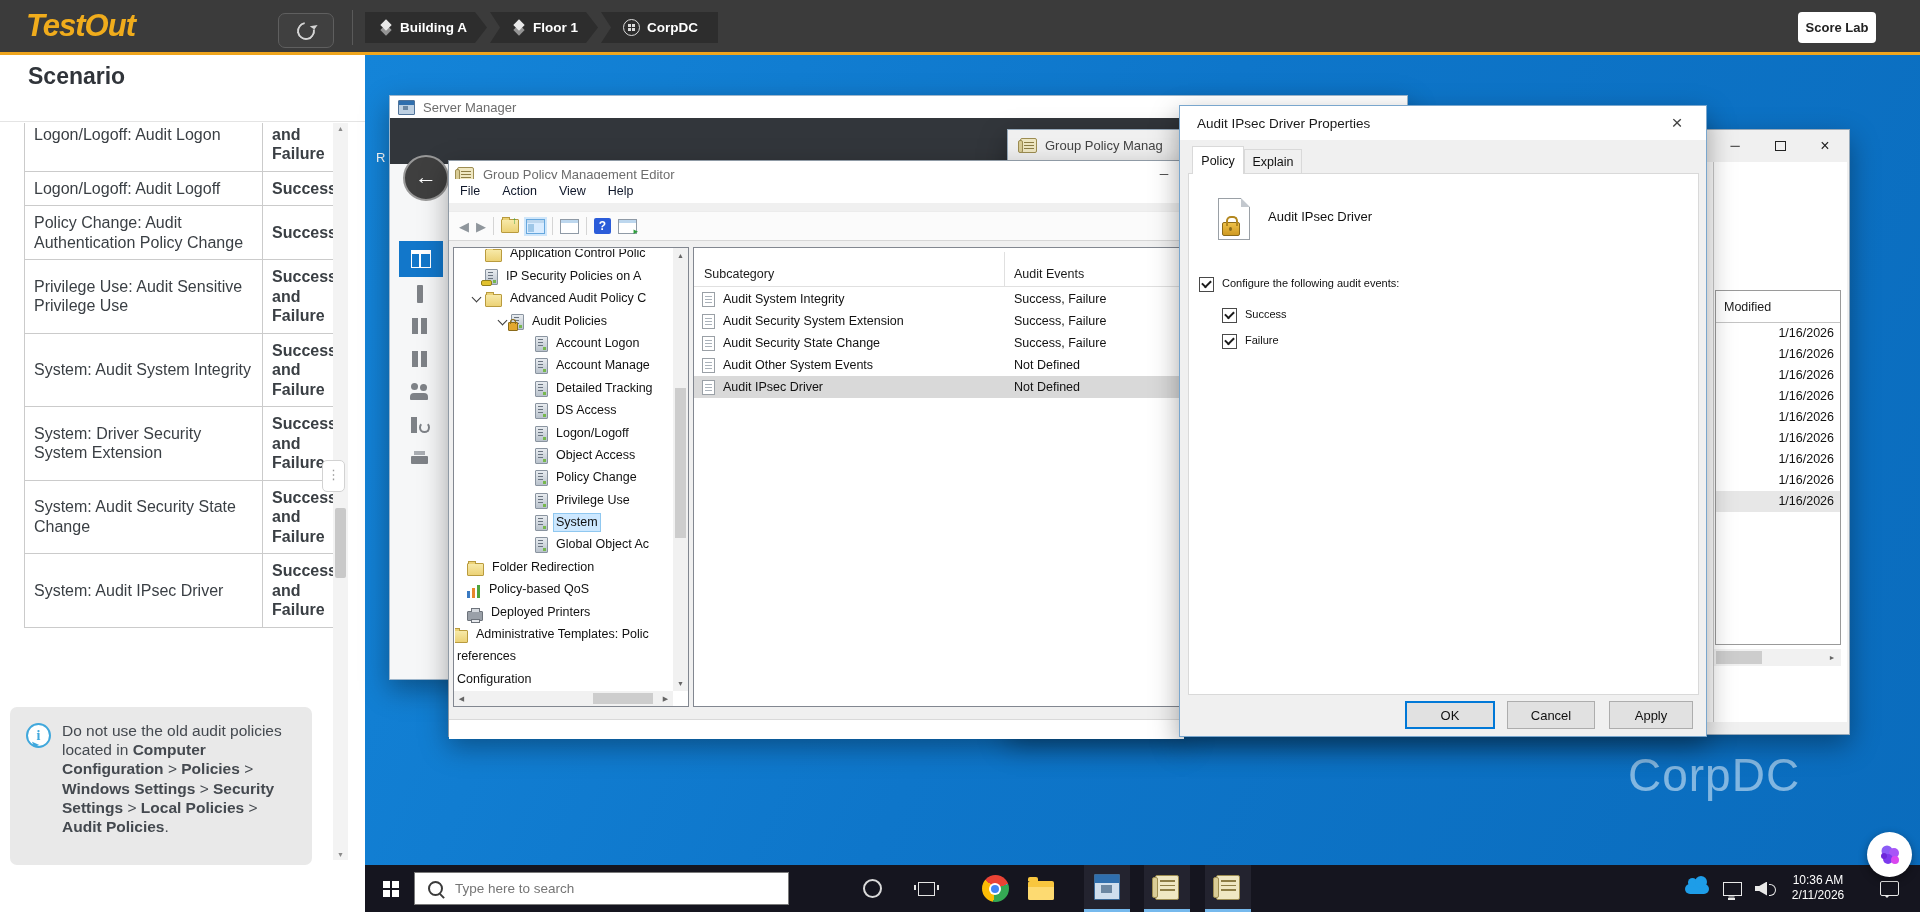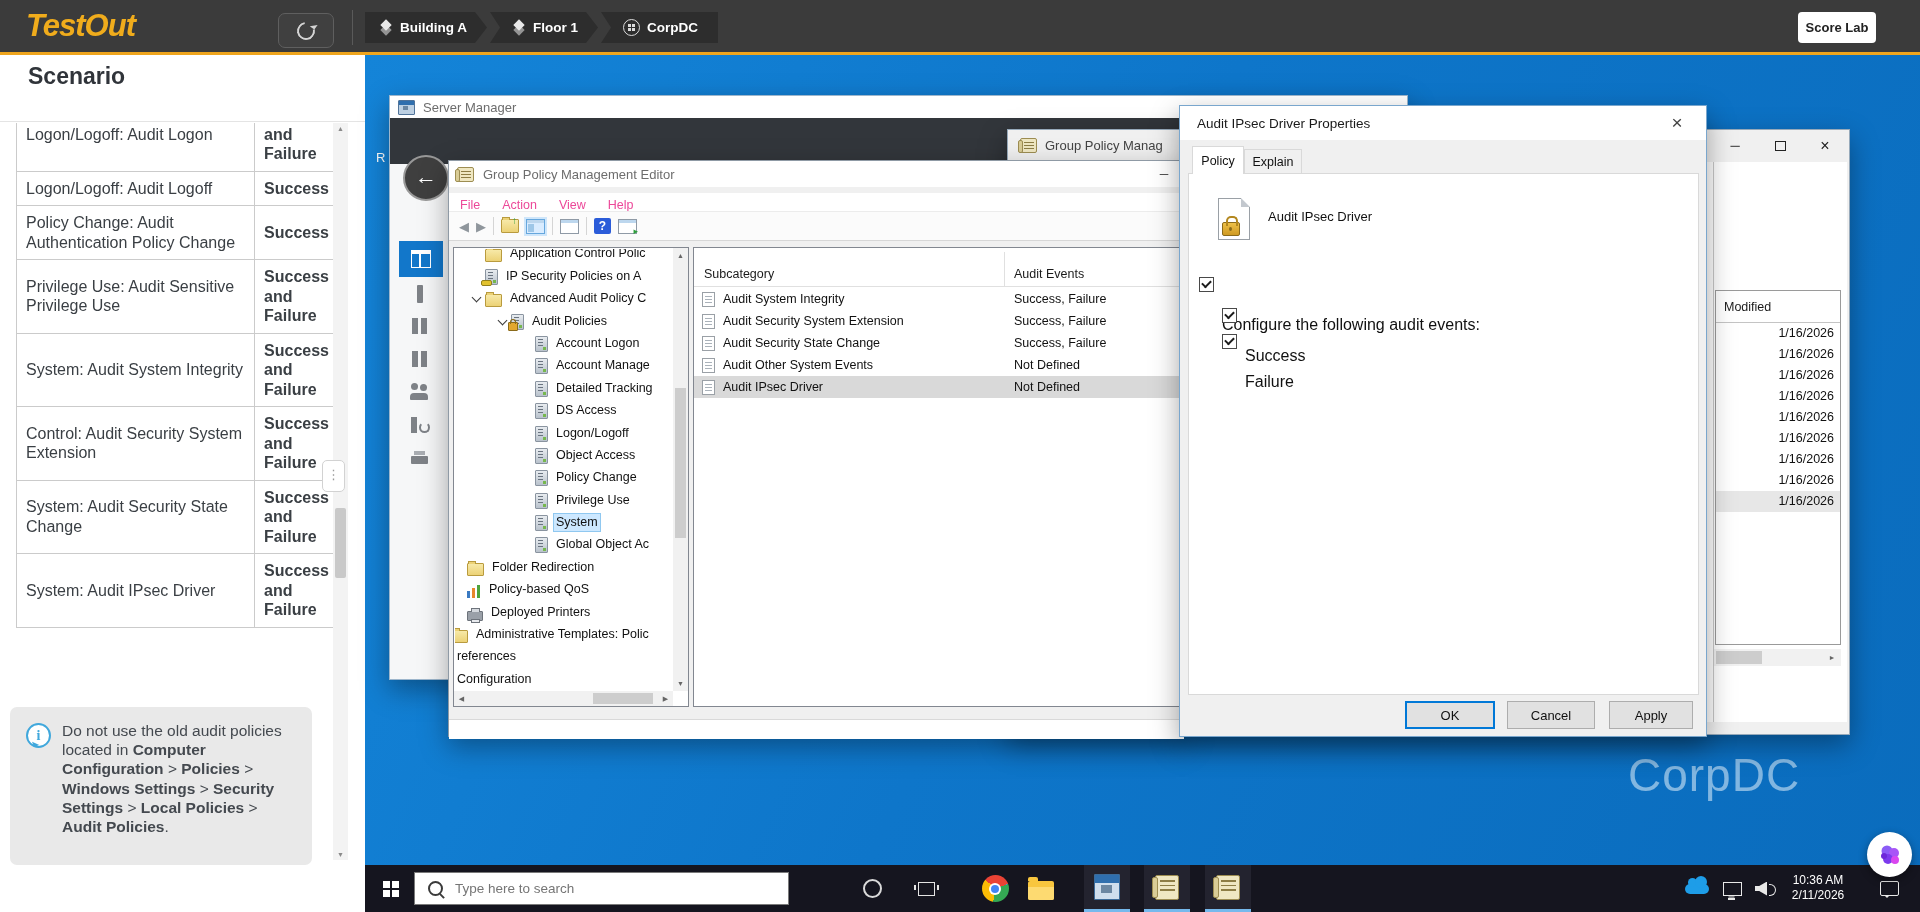--- a/index.html
+++ b/index.html
@@ -30,21 +30,21 @@
   .ic-wincircle{width:15px;height:15px;border:1.5px solid #dcdcdc;border-radius:50%;display:flex;align-items:center;justify-content:center;}
   .ic-wincircle i{display:grid;grid-template-columns:3px 3px;grid-template-rows:3px 3px;gap:1px;}
   .ic-wincircle i s{background:#dcdcdc;}
   .score-btn{position:absolute;left:1798px;top:12px;width:78px;height:31px;background:#fff;border:none;
         border-radius:4px;font-size:13px;font-weight:600;color:#222;font-family:"Liberation Sans",sans-serif;cursor:pointer;}
 
   
   .panel{position:absolute;left:0;top:55px;width:365px;height:857px;background:#fff;color:#3a3f44;}
   .panel h1{position:absolute;left:28px;top:8px;margin:0;font-size:23px;font-weight:700;color:#30343a;}
   .panel-rule{position:absolute;left:0;top:66px;width:365px;height:1px;background:#e4e4e4;}
-  .table-clip{position:absolute;left:16px;top:68px;width:324px;height:572px;overflow:hidden;}
+  .table-clip{position:absolute;left:24px;top:68px;width:324px;height:572px;overflow:hidden;}
   .sc-table{width:323px;border-collapse:collapse;margin-top:-26px;font-size:16px;line-height:1.22;color:#3a3f44;}
   .sc-table td{border:1px solid #cbcbcb;padding:7px 9px;vertical-align:middle;}
   .sc-table td.pol{width:224px;}
   .sc-table td.val{font-weight:700;}
   .panel-scroll{position:absolute;left:333px;top:68px;width:15px;height:737px;background:#f3f3f3;}
   .sb-glyph{position:absolute;left:0;width:15px;text-align:center;font-size:7px;color:#8a8a8a;}
   .panel-thumb{position:absolute;left:2px;top:385px;width:11px;height:70px;background:#c9c9c9;border-radius:2px;}
   .panel-handle{position:absolute;left:322px;top:405px;width:21px;height:30px;background:#fff;border:1px solid #d2d2d2;
         border-radius:5px;color:#9a9a9a;font-size:13px;text-align:center;line-height:28px;z-index:3;}
   .note{position:absolute;left:10px;top:652px;width:302px;min-height:158px;background:#e9e9e9;border-radius:7px;box-sizing:border-box;padding:14px 12px 12px 52px;}
@@ -101,21 +101,21 @@
   .gpm-row{height:21px;line-height:21px;font-size:12.5px;color:#111;text-align:right;padding-right:6px;}
   .gpm-row.sel{background:#e7e7e7;}
   .gpm-hscroll{position:absolute;left:706px;top:519px;width:127px;height:17px;background:#f1f1f1;}
   .gpm-hthumb{position:absolute;left:2px;top:2px;width:46px;height:13px;background:#cdcdcd;}
   .gpm-harr{position:absolute;right:1px;top:0;width:16px;height:17px;font-size:7px;color:#666;text-align:center;line-height:17px;}
 
   
   .gpme-win{left:448px;top:160px;width:737px;height:577px;background:#f0f0f0;border:1px solid #8f9aa5;z-index:4;}
   .gpme-titlebar{position:absolute;left:0;top:0;right:0;height:26px;background:#fff;display:flex;align-items:center;gap:9px;padding-left:8px;}
   .gpme-min{position:absolute;left:700px;top:2px;width:30px;height:22px;text-align:center;line-height:22px;color:#333;font-size:12px;}
-  .gpme-menu{position:absolute;left:0;top:32px;right:0;height:24px;background:#fff;display:flex;align-items:flex-start;font-size:12.5px;color:#ec4899;}
+  .gpme-menu{position:absolute;left:0;top:18px;right:0;height:24px;background:#fff;display:flex;align-items:flex-start;font-size:12.5px;color:#0f172a;}
   .gpme-menu span{padding:0 11px;line-height:24px;}
   .gpme-tbar{position:absolute;left:0;top:50px;right:0;height:30px;background:#fbfbfb;border-top:1px solid #ececec;
         border-bottom:1px solid #d7d7d7;display:flex;align-items:center;gap:7px;padding-left:10px;box-sizing:border-box;}
   .tb-arrow{font-size:13px;color:#8f969c;}
   .tb-vsep{width:1px;height:18px;background:#d5d5d5;}
   .tb-folder{width:16px;height:12px;background:linear-gradient(#f7e9a8,#ecd276);border:1px solid #b99b3e;border-radius:1px;position:relative;}
   .tb-folder::before{content:"";position:absolute;top:-3px;left:0;width:6px;height:2px;background:#ecd276;border:1px solid #b99b3e;border-bottom:none;}
   .tb-folder i{position:absolute;right:1px;top:-4px;color:#2e9e3c;font-size:10px;font-weight:700;font-style:normal;line-height:10px;}
   .tb-win{width:19px;height:15px;background:#fff;border:1px solid #8f9aa6;position:relative;box-sizing:border-box;}
   .tb-win::before{content:"";position:absolute;left:0;right:0;top:0;height:3px;background:#bdd7ee;}
@@ -181,21 +181,21 @@
   .tab.inactive{left:64px;top:43px;width:58px;height:25px;background:#f0f0f0;border:1px solid #d9d9d9;line-height:24px;}
   .tabpage{position:absolute;left:8px;top:67px;width:511px;height:522px;background:#fff;border:1px solid #d9d9d9;box-sizing:border-box;}
   .pg{position:absolute;left:29px;top:24px;width:30px;height:40px;background:#fff;border:1px solid #9aa0a6;}
   .pg::before{content:"";position:absolute;top:-1px;right:-1px;border-style:solid;border-width:0 9px 9px 0;border-color:#fff #fff #c3c8ce transparent;}
   .pg-lock{position:absolute;left:3px;bottom:3px;width:16px;height:12px;background:linear-gradient(#edc048,#cf9a22);border:1px solid #8a6a1a;border-radius:2px;}
   .pg-lock::before{content:"";position:absolute;left:3px;top:-7px;width:8px;height:8px;border:2px solid #b3871e;border-bottom:none;border-radius:5px 5px 0 0;}
   .pg-lock::after{content:"";position:absolute;left:6px;top:4px;width:3px;height:4px;background:#8a6a1a;border-radius:50%;}
   .dlg-name{position:absolute;left:79px;top:35px;font-size:13px;color:#111;}
   .cb{width:13px;height:13px;background:#fff;border:1px solid #494949;position:absolute;box-sizing:content-box;}
   .cb::after{content:"";position:absolute;left:2px;top:2px;width:7px;height:4px;border-left:2px solid #1c1c1c;border-bottom:2px solid #1c1c1c;transform:rotate(-45deg);}
-  .cb-label{position:absolute;font-size:16px;color:#111;margin-top:39px;}
+  .cb-label{position:absolute;font-size:11px;color:#111;}
   .dlg-btn{position:absolute;height:28px;background:#e1e1e1;border:1px solid #adadad;box-sizing:border-box;
         font-size:13px;color:#111;text-align:center;line-height:26px;font-family:"Liberation Sans",sans-serif;}
   .dlg-btn.focus{border:2px solid #0078d7;line-height:24px;}
 
   
   .taskbar{position:absolute;left:365px;top:865px;width:1555px;height:47px;background:#15151f;z-index:8;}
   .ic-win16{position:absolute;left:18px;top:16px;display:grid;grid-template-columns:7px 7px;grid-template-rows:7px 7px;gap:1.6px;}
   .ic-win16 s{background:#fff;}
   .tb-search{position:absolute;left:49px;top:7px;width:375px;height:33px;background:#fff;border:1px solid #7a7a7a;box-sizing:border-box;display:flex;align-items:center;}
   .ic-mag{position:relative;width:11px;height:11px;border:2px solid #3a3a3a;border-radius:50%;margin:0 10px 0 13px;flex:none;}
@@ -290,21 +290,21 @@
             </tr>
             <tr>
               <td class="pol">Privilege Use: Audit Sensitive Privilege Use</td>
               <td class="val">Success and Failure</td>
             </tr>
             <tr>
               <td class="pol">System: Audit System Integrity</td>
               <td class="val">Success and Failure</td>
             </tr>
             <tr>
-              <td class="pol">Control: Audit Security System Extension</td>
+              <td class="pol">System: Driver Security System Extension</td>
               <td class="val">Success and Failure</td>
             </tr>
             <tr>
               <td class="pol">System: Audit Security State Change</td>
               <td class="val">Success and Failure</td>
             </tr>
             <tr>
               <td class="pol">System: Audit IPsec Driver</td>
               <td class="val">Success and Failure</td>
             </tr>

